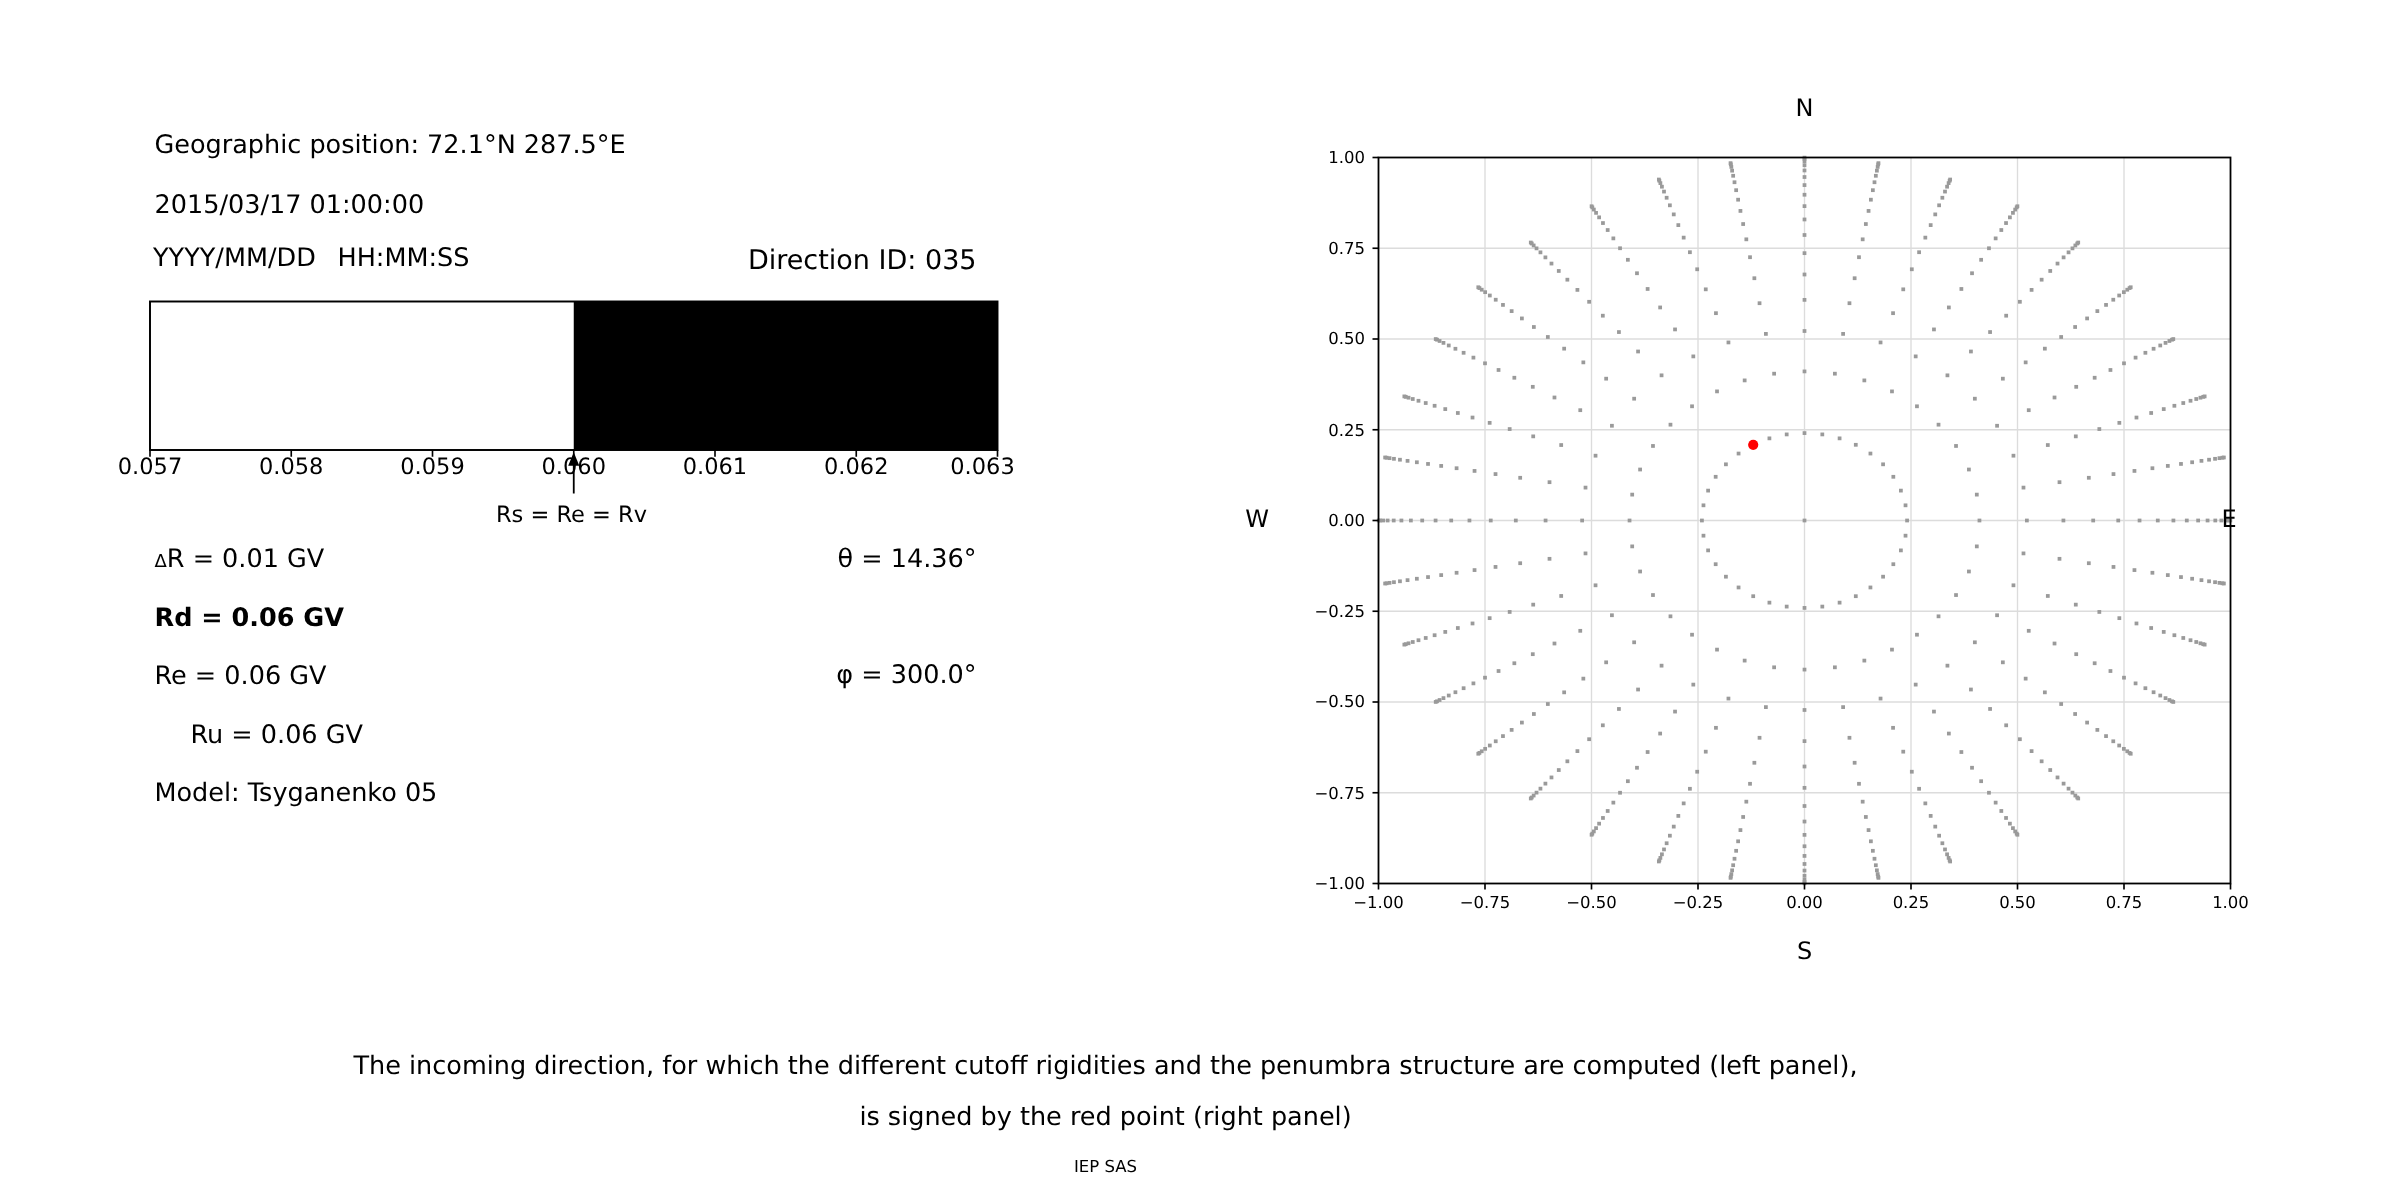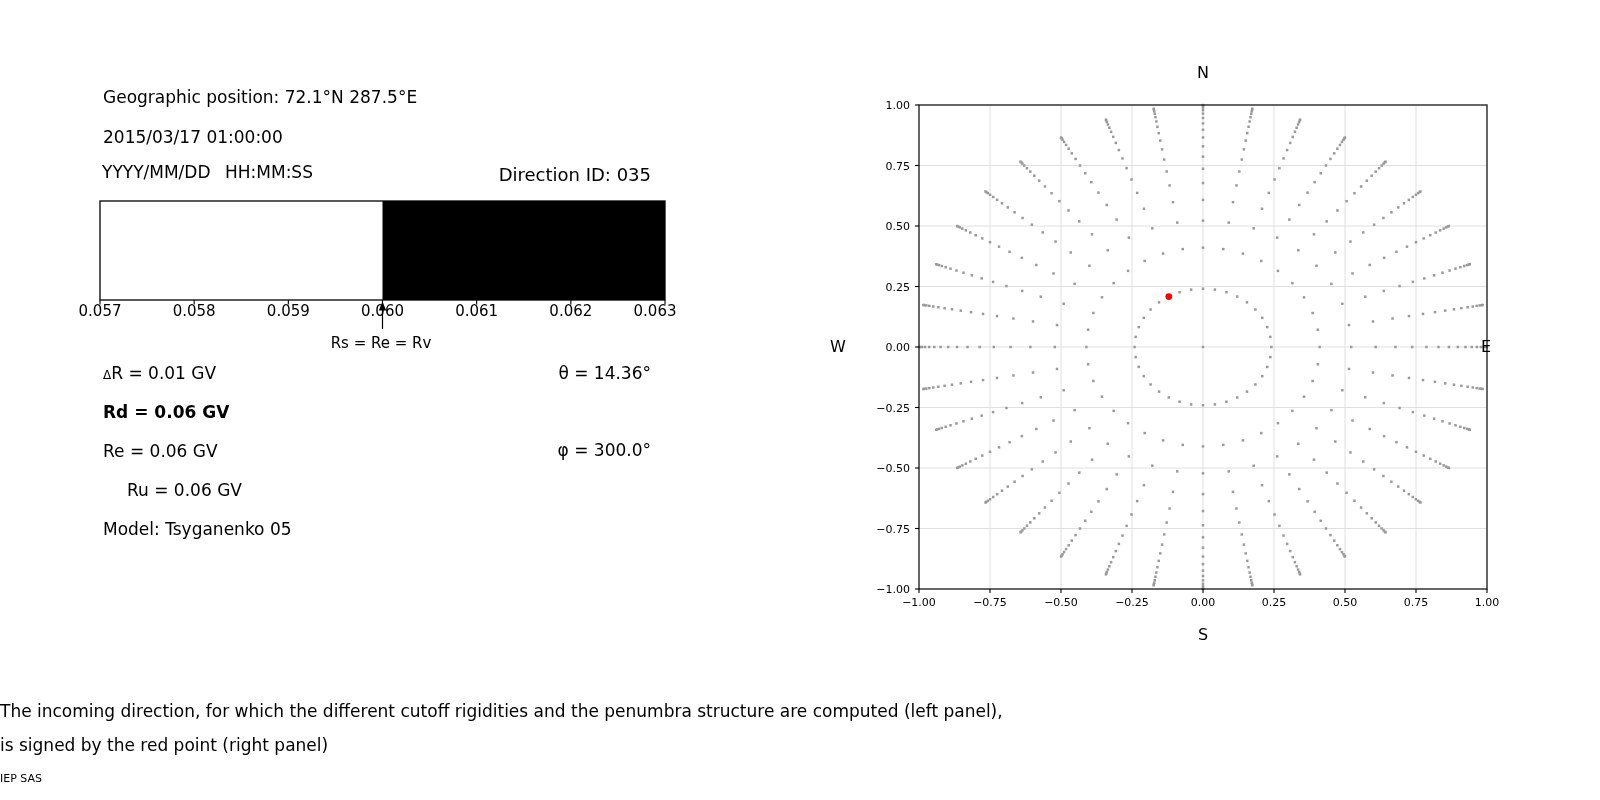--- a/index.html
+++ b/index.html
@@ -9,21 +9,21 @@
   .txt{position:absolute;white-space:nowrap;transform:translateY(-50%);}
   .cy{transform:translate(-50%,-50%);}
   .ra{text-align:right;}
   .t17{font-size:17px;}
   .t18{font-size:18px;}
   .t13{font-size:17px;}
   .t12{font-size:15px;}
   .t11{font-size:11px;}
   .t16{font-size:16px;}
   .delta{font-size:12px;}
-  .caption{position:absolute;left:0;width:1474px;text-align:left;transform:translateY(-50%);}
+  .caption{position:absolute;left:0;width:1474px;text-align:center;transform:translateY(-50%);}
 </style>
 </head>
 <body>
 
 <div class="stage">
 
   <svg width="1600" height="800" viewBox="0 0 1600 800">
 
     <g id="grid-g">
         <line x1="990" y1="105" x2="990" y2="589" stroke="#dcdcdc" stroke-width="0.9"></line>

